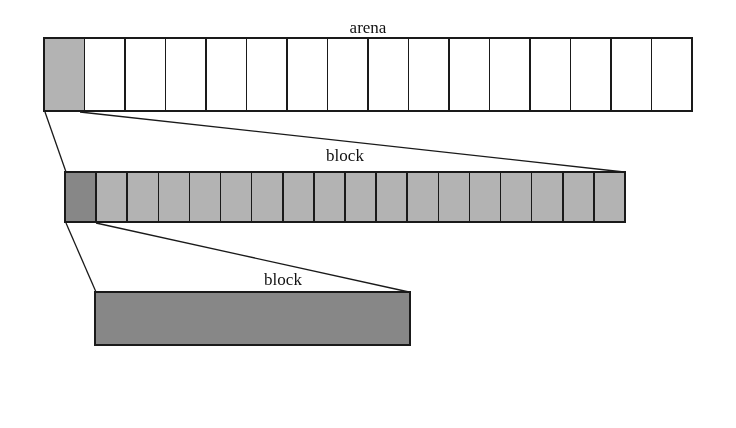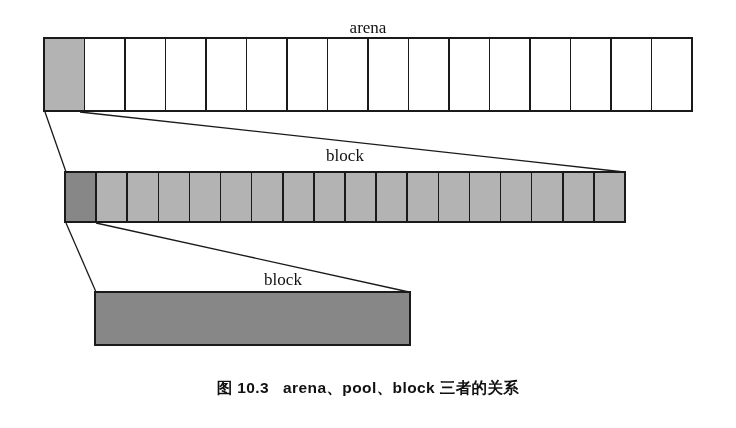--- a/index.html
+++ b/index.html
@@ -109,17 +109,14 @@
           <rect x="95.00" y="292" width="315.00" height="53" fill="#878787" stroke="#1a1a1a" stroke-width="1.6" shape-rendering="crispEdges"></rect>
           <rect x="95" y="292" width="315" height="53" fill="none" stroke="#1a1a1a" stroke-width="2.2" shape-rendering="crispEdges"></rect>
         </g>
       </g>
   </svg>
 
   <div class="tier-label" style="left: 368px; top: 18px; transform: translateX(-50%);">arena</div>
   <div class="tier-label" style="left: 345px; top: 146px; transform: translateX(-50%);">block</div>
   <div class="tier-label" style="left: 251px; top: 270px; transform: translateX(-50%); margin-left: 32px;">block</div>
 
-  <div class="caption">
-    <span>图 10.3</span><span class="cap-gap"></span><span>arena、pool、block 三者的关系</span>
-  </div>
 
 </div>
 
 </body></html>

